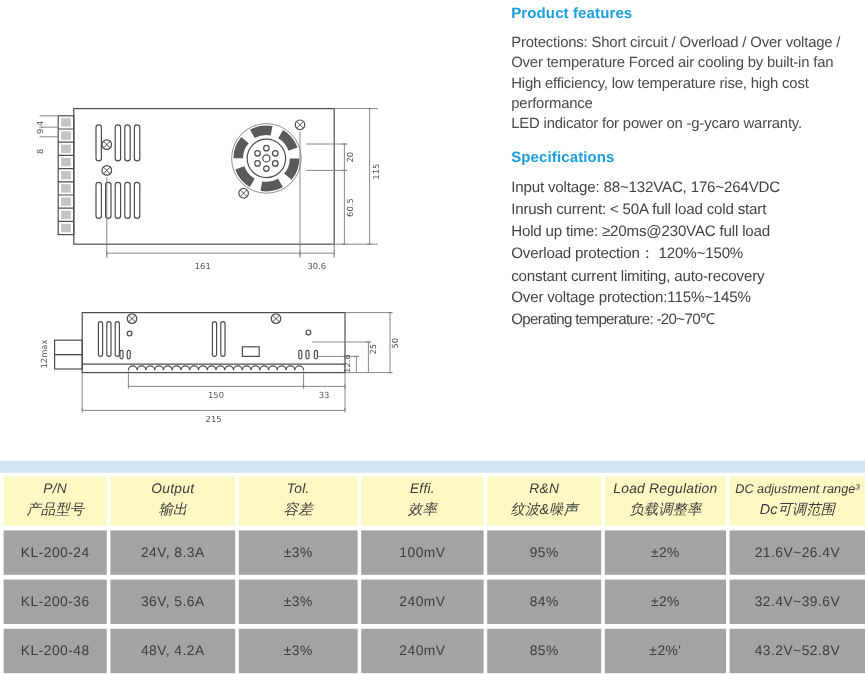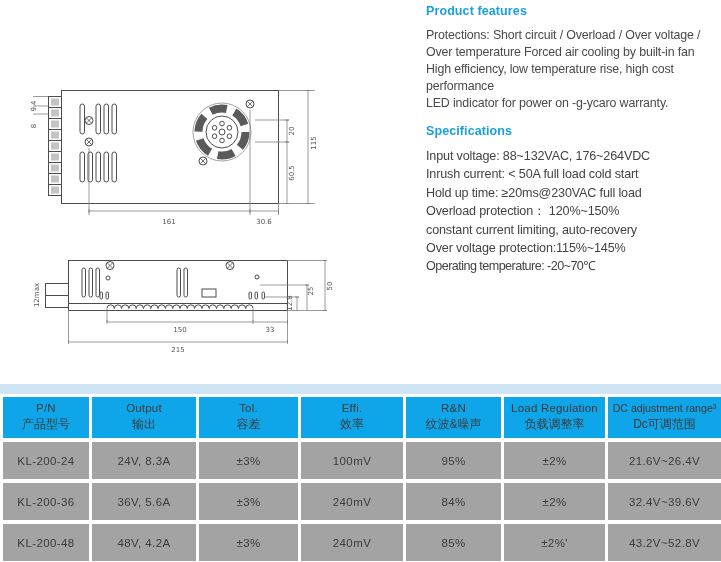--- a/index.html
+++ b/index.html
@@ -26,22 +26,22 @@
   svg text{font-size:7px;fill:#555;font-family:"DejaVu Sans",sans-serif;}
   
   .tbl{position:absolute;left:0;right:0;top:384px;bottom:0;background:#fff;}
   .tbl-band{height:10px;background:#cfe5f4;margin-bottom:3px;}
   .tbl-grid{
     display:grid;
     grid-template-columns:86px 104px 99px 102px 95px 101px 1fr;
     column-gap:3px;row-gap:4px;padding-left:3px;
   }
   .th{
-    height:41px;background:#0ea5e9;display:flex;flex-direction:column;
-    justify-content:center;align-items:center;color:#3a3a3a;
+    height:41px;background:#fef9c3;display:flex;flex-direction:column;
+    justify-content:center;align-items:center;color:#3a3a3a;font-style:italic;
   }
   .th .en{font-size:11.5px;letter-spacing:.2px;}
   .th .cn{font-size:12px;margin-top:2px;}
   .th.last .en{font-size:10.6px;letter-spacing:0;}
   .td{
     height:37px;background:#a3a3a3;display:flex;align-items:center;
     justify-content:center;font-size:11.5px;color:#3c3c3c;letter-spacing:.4px;
   }
 </style>
 </head>

